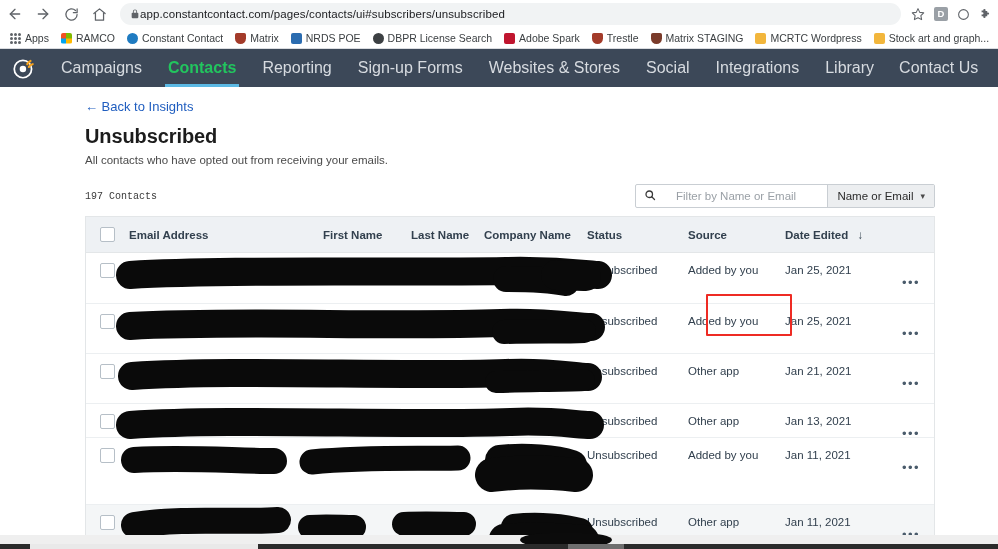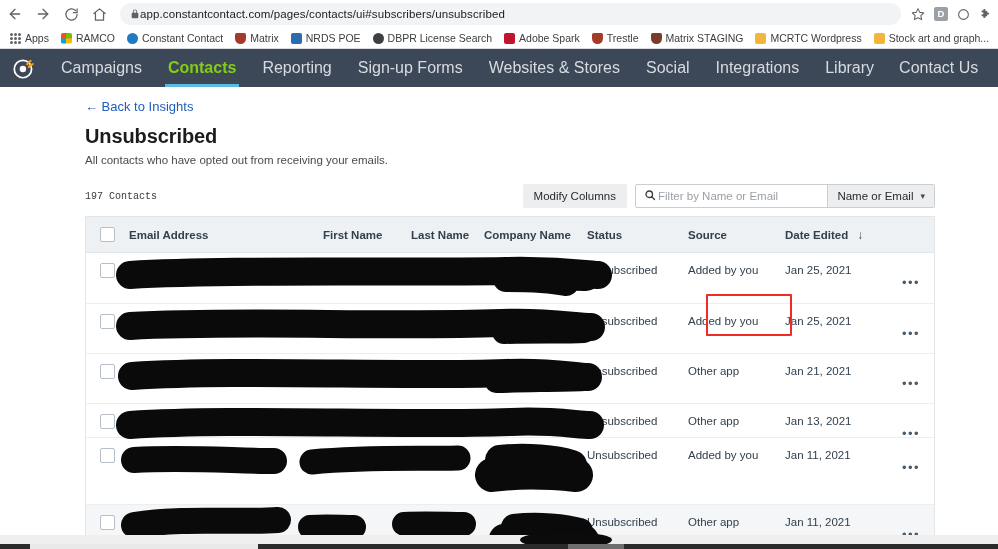--- a/index.html
+++ b/index.html
@@ -61,21 +61,21 @@
   .appnav {
     height:38px; background:#3c4858; display:flex; align-items:stretch;
     color:#e8eaed; font-size:12px;
   }
   .logo-wrap { width:48px; display:flex; align-items:center; justify-content:center; flex:0 0 auto;}
   .navitems { display:flex; align-items:stretch; }
   .navitem {
     display:flex; align-items:center; padding:0 13px; color:#d7dbe0;
     white-space:nowrap; position:relative; font-size:16px;
   }
-  .navitem.active { color:#84cc16; font-weight:700;justify-content:flex-end; }
+  .navitem.active { color:#22c55e; font-weight:700;justify-content:flex-end; }
   .navitem.active:after {
     content:""; position:absolute; left:10px; right:10px; bottom:0; height:3px;
     background:#5bb9e4;
   }
   .nav-right { margin-left:auto; display:flex; align-items:center; padding-right:4px; }
   .nav-right .navitem { padding:0 12px; }
   .bell { color:#d7dbe0; display:flex; align-items:center; padding:0 8px;}
   .user-name { color:#c4b5fd; padding-right:4px; font-size:12px; white-space:nowrap; }
 
   
@@ -98,21 +98,21 @@
   .count { font-size:10px; color:#3a3a3a;font-family:Liberation Mono, monospace; }
   .toolbar-right { margin-left:auto; display:flex; align-items:stretch; height:24px; }
   .btn-modify {
     background:#eceef0; color:#2b2b2b; font-size:11.5px; border:1px solid #eceef0;
     border-radius:2px; padding:0 10px; display:flex; align-items:center; white-space:nowrap;
   }
   .searchbox {
     margin-left:8px; display:flex; align-items:stretch; border:1px solid #c9ced3;
     border-radius:2px; background:#fff; width:300px;
   }
-  .search-input-wrap { display:flex; align-items:center; gap:2px; padding:0 8px; flex:1 1 auto; min-width:0;}
+  .search-input-wrap { display:flex; align-items:center; gap:20px; padding:0 8px; flex:1 1 auto; min-width:0;}
   .search-input-wrap .mag { color:#3a3a3a; flex:0 0 auto; }
   .search-input {
     border:0; outline:0; font-family:inherit; font-size:11.5px; color:#2b2b2b;
     background:transparent; width:100%; padding:0;
   }
   .search-input::placeholder { color:#9aa0a6; }
   .search-select {
     border-left:1px solid #c9ced3; background:#eceef0; font-size:11.5px; color:#2b2b2b;
     display:flex; align-items:center; gap:7px; padding:0 9px; white-space:nowrap;
   }
@@ -348,23 +348,20 @@
   <div class="annotation">Need to Sort by "Date Unsubscribed"</div>
 
   <div class="content">
     <a class="back-link">← Back to Insights</a>
     <div class="page-title">Unsubscribed</div>
     <div class="page-sub">All contacts who have opted out from receiving your emails.</div>
 
     <div class="toolbar">
       <div class="count">197 Contacts</div>
       <div class="toolbar-right">
-        <div class="btn-modify">
-          <span>Modify Columns</span>
-        </div>
         <div class="searchbox">
           <div class="search-input-wrap">
             <span class="mag">
               <svg width="12" height="12" viewBox="0 0 24 24" fill="none" stroke="currentColor" stroke-width="2.6" stroke-linecap="round">
                   <circle cx="10.5" cy="10.5" r="6.5"></circle>
                   <line x1="15.5" y1="15.5" x2="21" y2="21"></line>
                 </svg>
             </span>
             <input class="search-input" type="text" placeholder="Filter by Name or Email" style="">
           </div>

